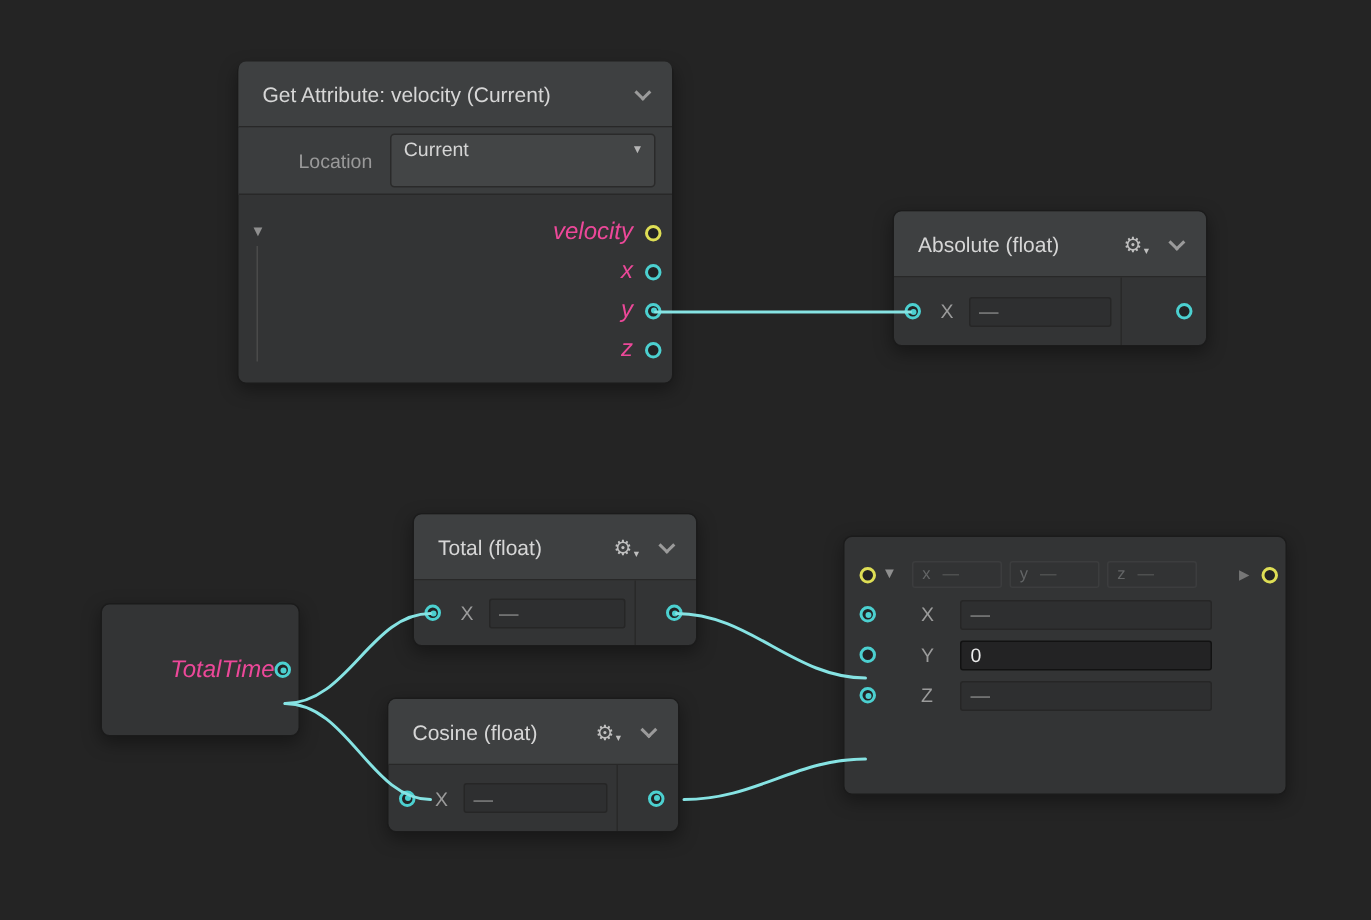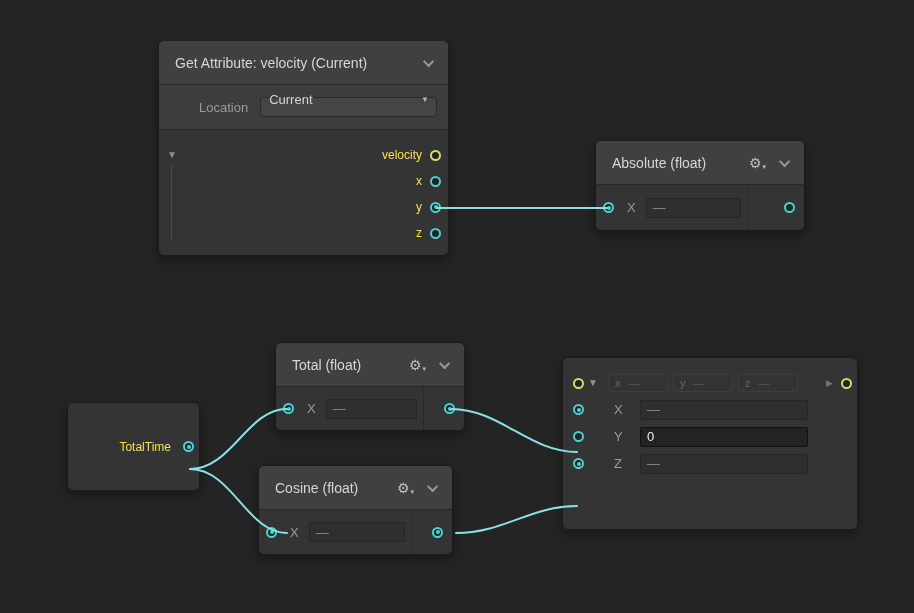--- a/index.html
+++ b/index.html
@@ -95,21 +95,21 @@
     height: 45px;
     display: flex;
     align-items: center;
     background: #3b3d3e;
     border-bottom: 1px solid #282828;
     padding-left: 40px;
   }
   .slabel { font-size: 13px; color: #9a9a9a; flex: none; }
   .dropdown {
     flex: 1;
-    height: 20px;
+    height: 36px;
     margin: 0 11px 0 12px;
     background: #434546;
     border: 1px solid #2a2a2a;
     border-radius: 3px;
     display: flex;
     align-items: center;
     padding: 0 7px 16px 8px;
   }
   .ddval { flex: 1; font-size: 13px; color: #d5d5d5; }
   .ddarrow { flex: none; font-size: 8px; color: #b5b5b5; }
@@ -127,21 +127,21 @@
     width: 1px;
     background: #4a4a4a;
   }
   .orow {
     display: flex;
     justify-content: flex-end;
     align-items: center;
     height: 26px;
     gap: 8px;
   }
-  .plabel { font-size: 12px; color: #fde047; }
+  .plabel { font-size: 16px; color: #ec4899; font-style: italic; }
 
   
   #n-abs   { left: 595px; top: 140px; width: 210px; height: 91px; }
   #n-sine  { left: 275px; top: 342px; width: 190px; height: 89px; }
   #n-cos   { left: 258px; top: 465px; width: 195px; height: 90px; }
   .oprow {
     height: 100%;
     display: flex;
     align-items: center;
     padding-left: 7px;
@@ -172,21 +172,21 @@
   #n-sine .outwrap { width: 40px; }
   #n-cos  .outwrap { width: 40px; }
 
   
   #n-total { left: 67px; top: 402px; width: 133px; height: 89px; }
   .trow {
     height: 100%;
     display: flex;
     justify-content: flex-end;
     align-items: center;
-    gap: 12px;
+    gap: 0;
     padding-right: 5px;
   }
 
   
   #n-vec3 { left: 562px; top: 357px; width: 296px; height: 173px; }
   .vecbody { padding-top: 12px; }
   .vrow {
     display: flex;
     align-items: center;
     height: 27px;

